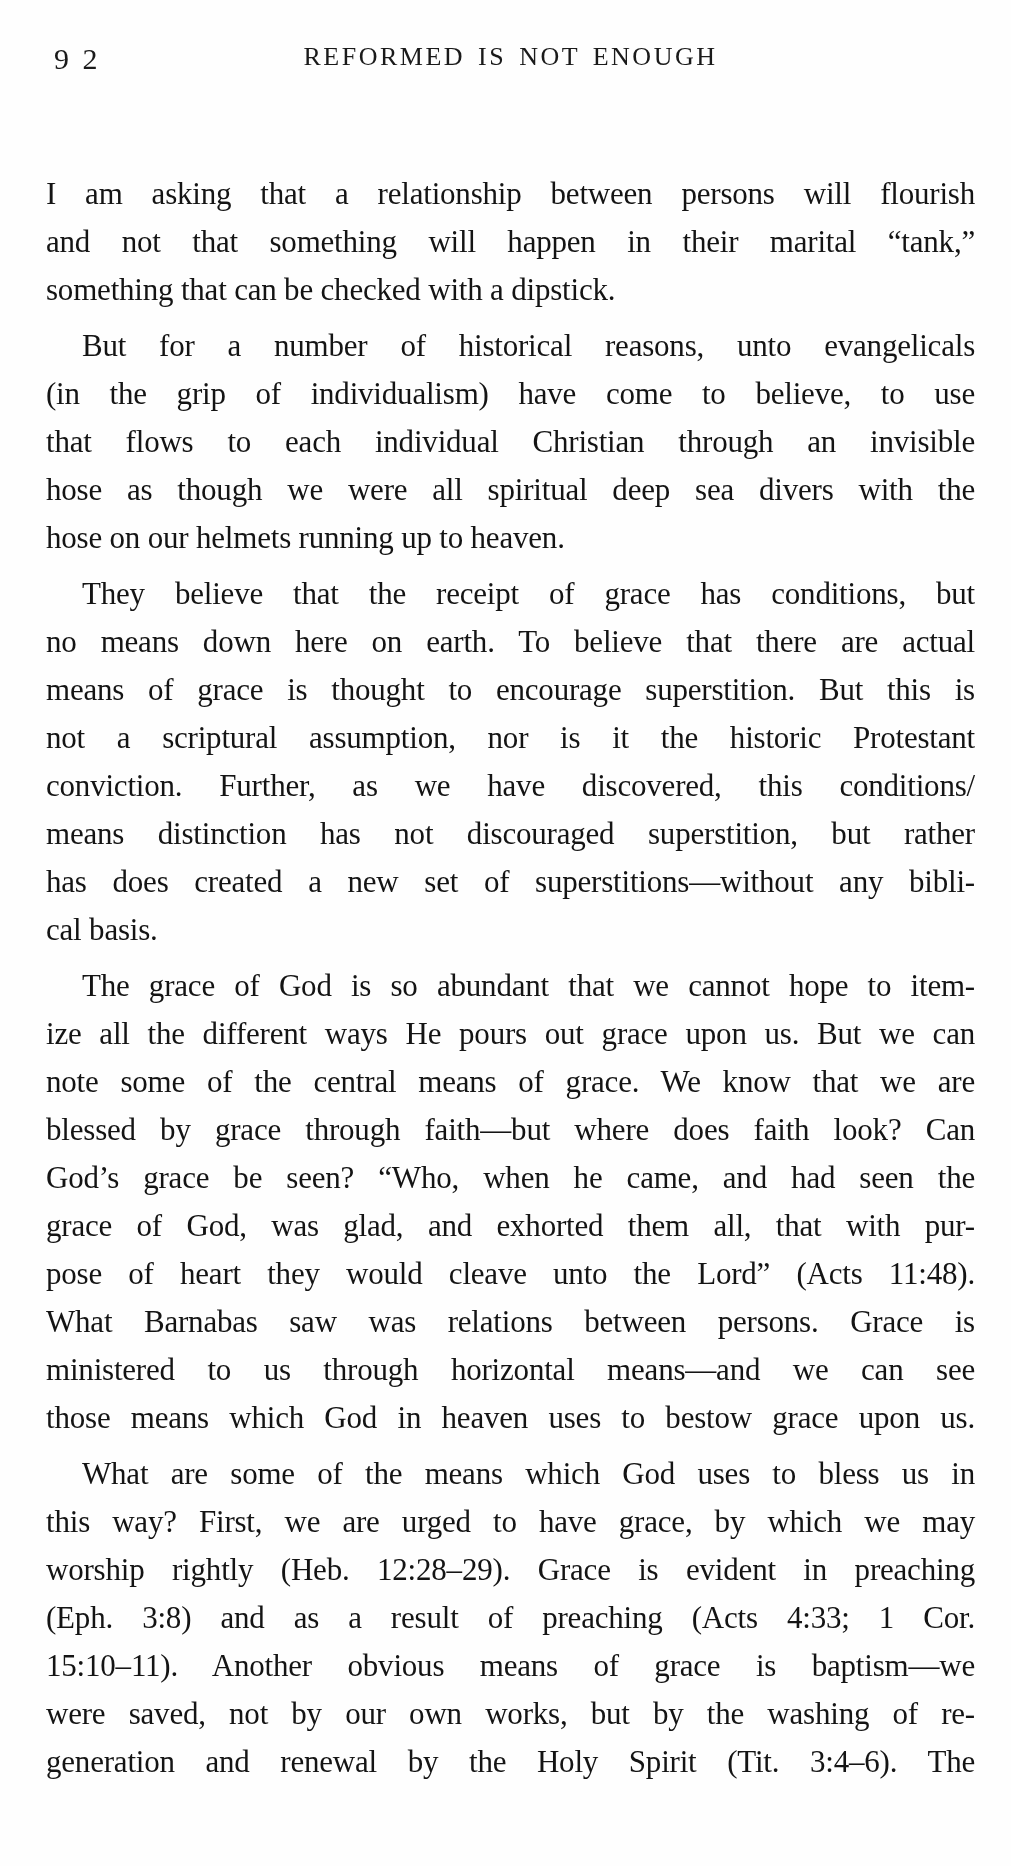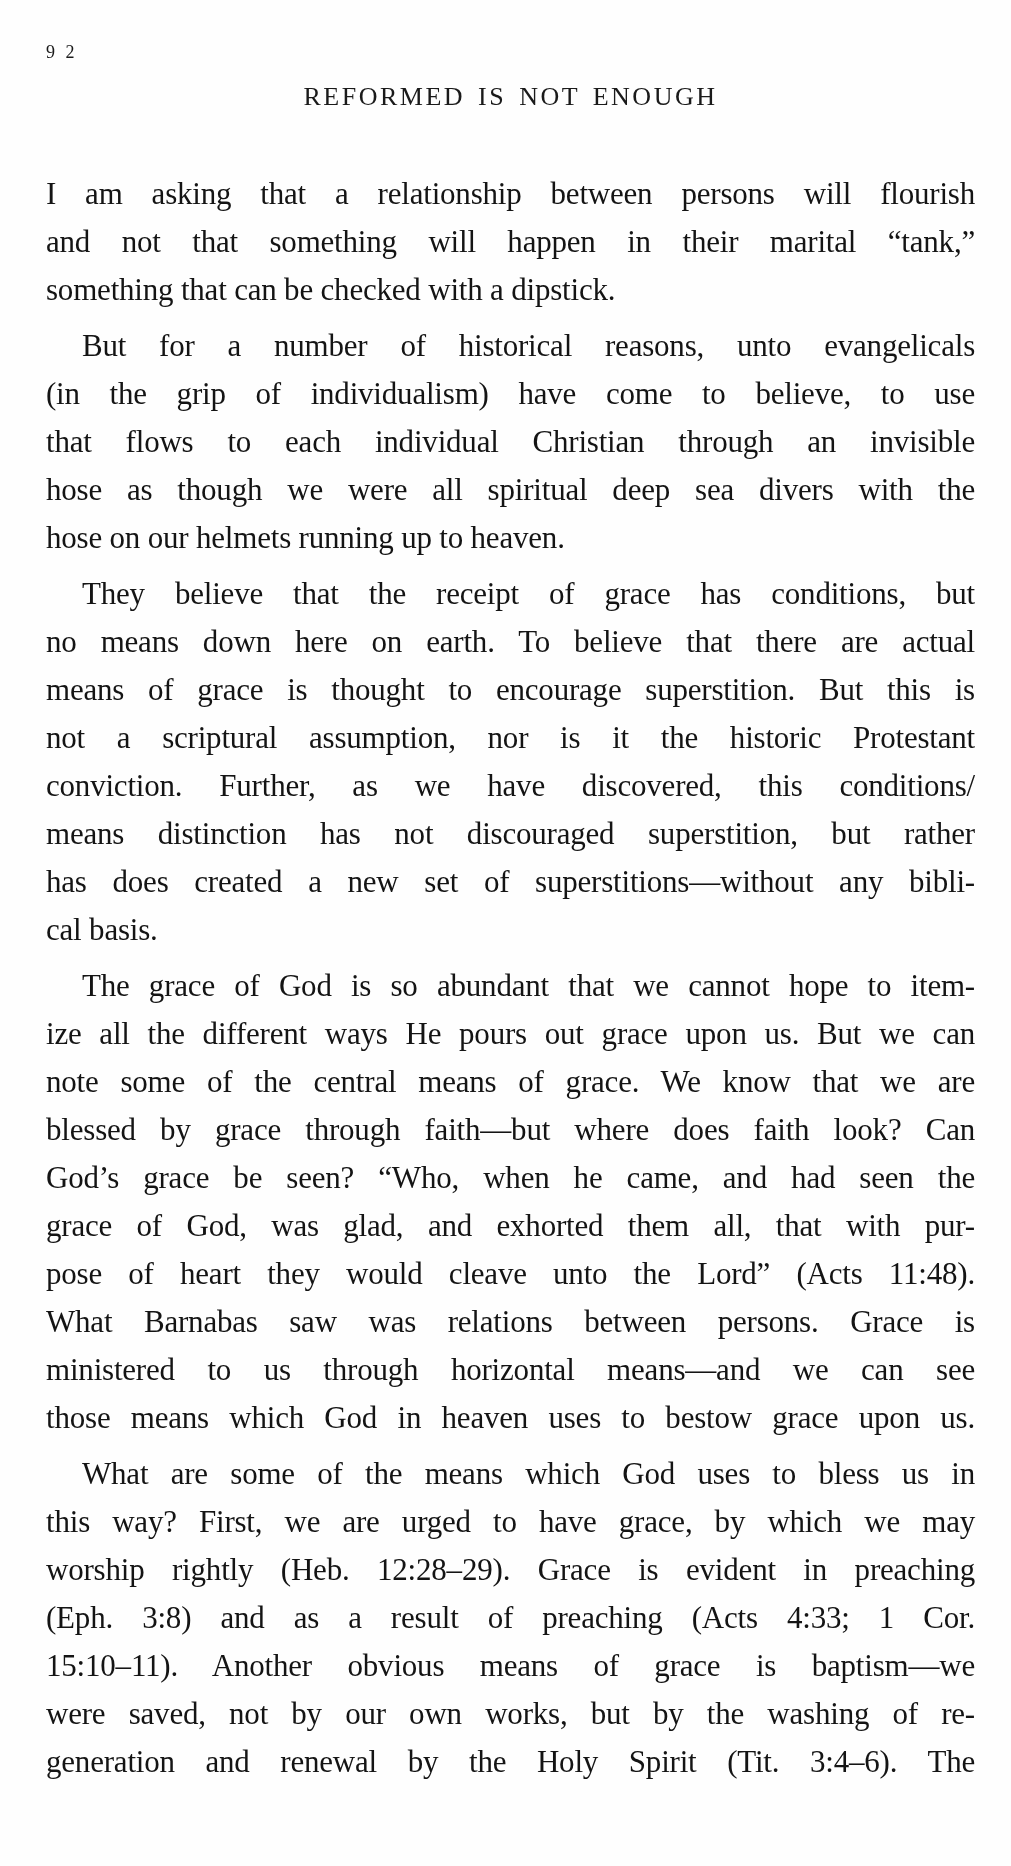--- a/index.html
+++ b/index.html
@@ -18,37 +18,36 @@
   }
   .header {
     position: absolute;
     top: 42px;
     left: 38px;
     width: 945px;
     height: 34px;
   }
   .pagenum {
     position: absolute;
-    left: 8px;
+    left: 16px;
     top: 0;
-    font-size: 18px;
+    font-size: 30px;
     letter-spacing: 3px;
     color: #1a1a1a;
   }
   .running-title {
     position: absolute;
     left: 0;
     top: 0;
     width: 100%;
     text-align: center;
     font-size: 26px;
     letter-spacing: 2.5px;
     word-spacing: 4px;
     color: #1a1a1a;
-    margin-top: 40px;
   }
   .body-text {
     position: absolute;
     top: 162px;
     left: 38px;
     width: 945px;
     font-size: 31px;
     line-height: 48px;
     letter-spacing: -0.2px;
     color: #141414;

